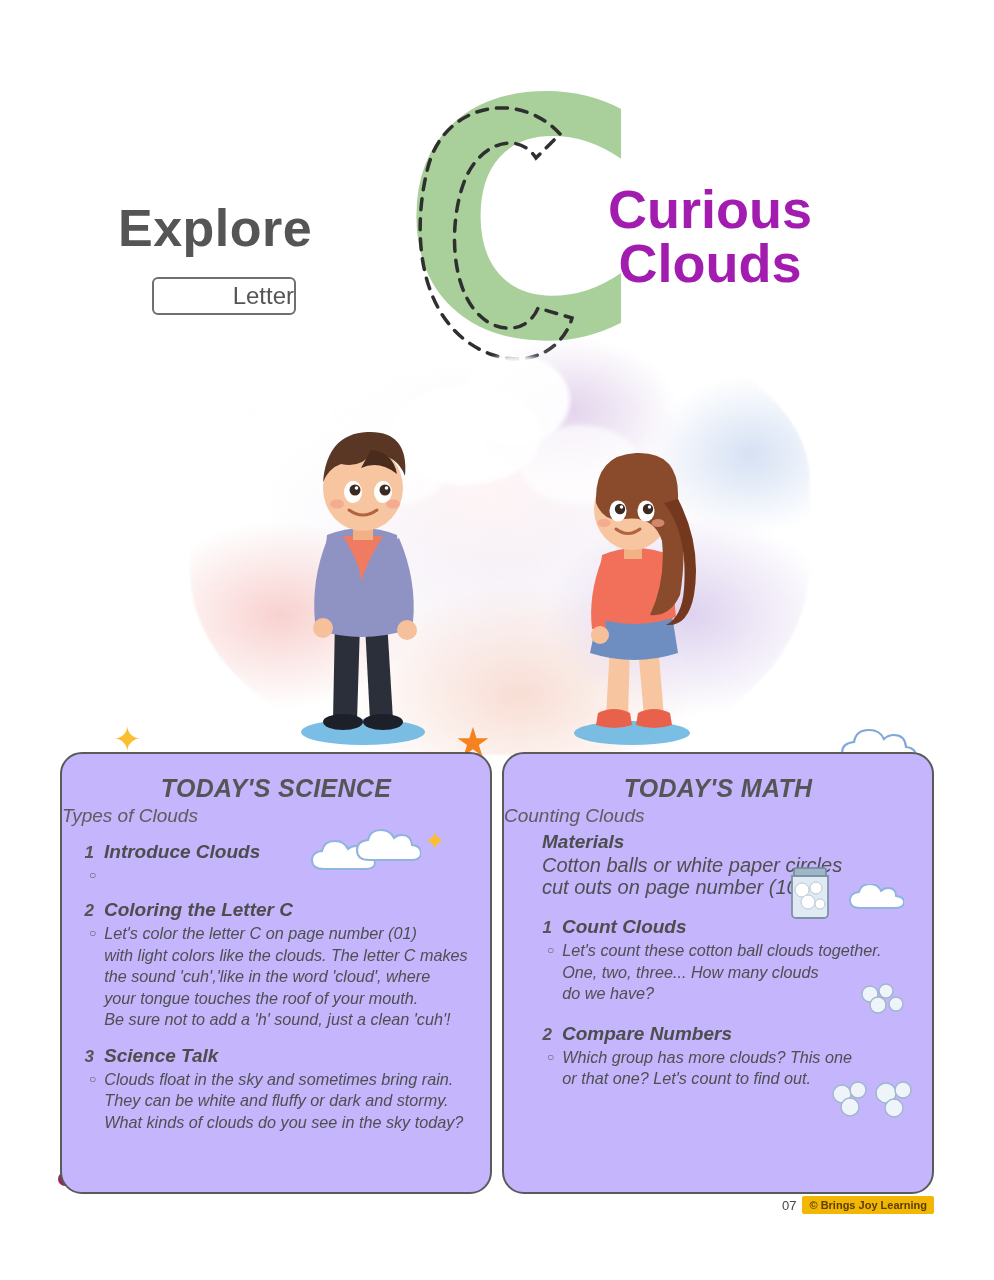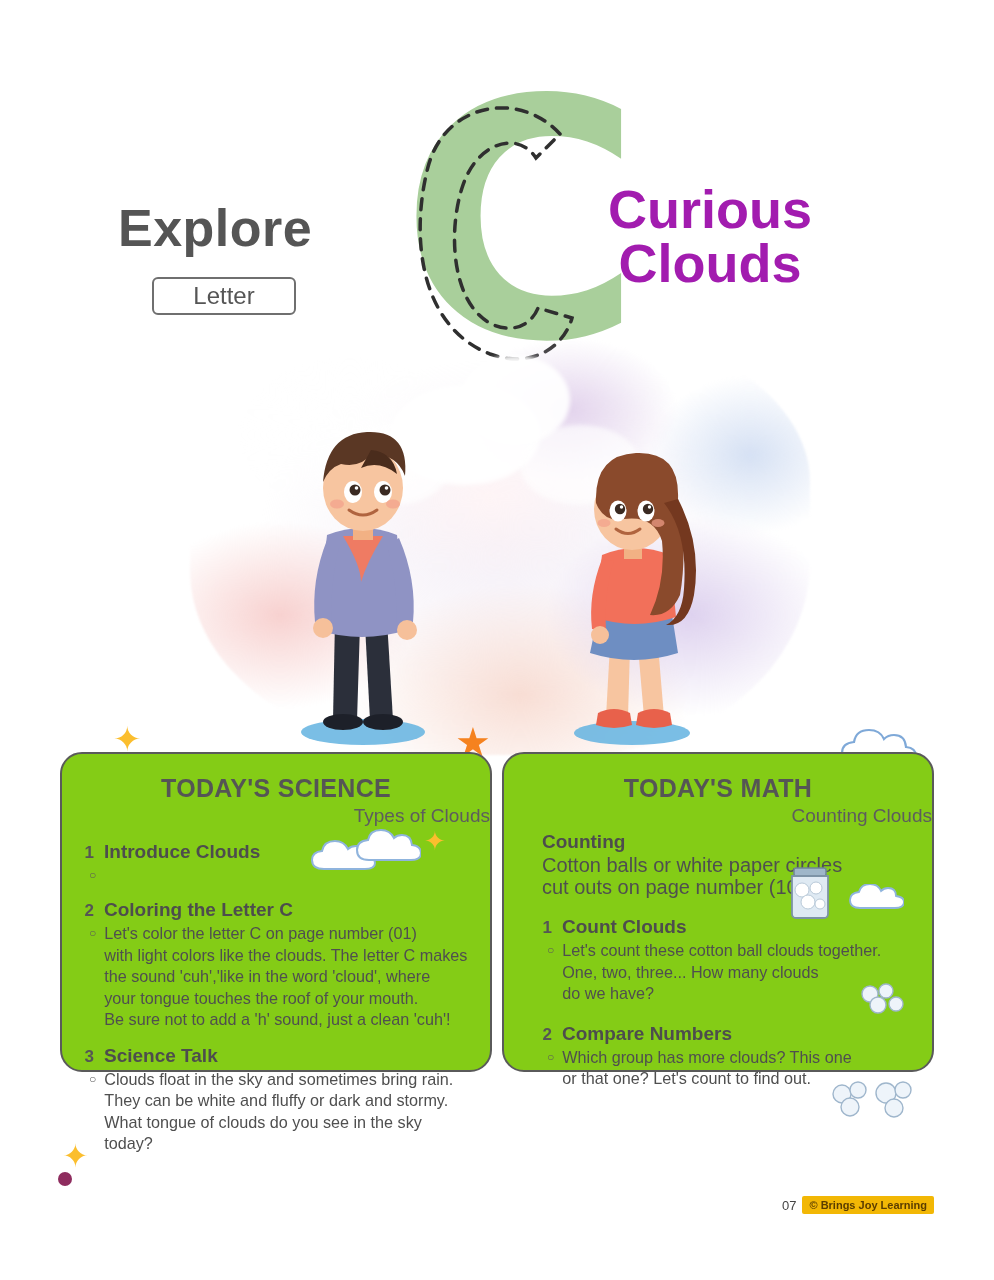--- a/index.html
+++ b/index.html
@@ -56,21 +56,21 @@
     letter-spacing: 0.5px;
   }
   .letter-box {
     position: absolute;
     left: 152px;
     top: 277px;
     width: 140px;
     height: 34px;
     border: 2px solid #6f6f6f;
     border-radius: 6px;
-    text-align: center;
+    text-align: right;
     font-size: 24px;
     line-height: 34px;
     color: #555555;
     background: #ffffff;
   }
   .title-right {
     position: absolute;
     left: 560px;
     top: 182px;
     width: 300px;
@@ -119,39 +119,40 @@
     position: absolute;
     border-radius: 50%;
     background: #63b3e0;
     opacity: .85;
   }
 
   
   .panel {
     position: absolute;
     top: 752px;
-    height: 320px;
-    background: #84cc16;
+    height: 442px;
+    background: #c4b5fd;
     border: 2px solid #5a5a5a;
     border-radius: 22px;
     box-sizing: border-box;
+    font-style: italic;
   }
   .panel.left { left: 60px; width: 432px; }
   .panel.right { left: 502px; width: 432px; }
 
   .panel-title {
     text-align: center;
     font-size: 25px;
     font-weight: bold;
     color: #555555;
     margin-top: 20px;
     letter-spacing: .3px;
   }
   .panel-sub {
-    text-align: right;
+    text-align: left;
     font-size: 19px;
     color: #5d5d5d;
     margin-top: 2px;
   }
 
   .section { margin-top: 14px; padding: 0 20px 0 18px; }
   .sec-head {
     display: flex;
     align-items: baseline;
     gap: 10px;
@@ -375,39 +376,39 @@
 
   <div class="section">
     <div class="sec-head">
       <span class="sec-num">3</span>
       <span>Science Talk</span>
     </div>
     <div class="sec-body">
       <span class="bullet">○</span>
       <span class="sec-text">Clouds float in the sky and sometimes bring rain.
 They can be white and fluffy or dark and stormy.
-What tongue of clouds do you see in the sky today?</span>
+What kinds of clouds do you see in the sky today?</span>
     </div>
   </div>
 </div>
 
 <svg style="position:absolute; left:310px; top:840px;" width="70" height="36" viewBox="0 0 70 36">
   <path d="M14 29 q-12 0 -12 -9 q0 -8 10 -9 q2 -10 13 -10 q9 0 13 8 q3 -3 8 -3 q9 0 10 10 q9 1 9 7 q0 6 -10 6 z" fill="#ffffff" stroke="#8fb4dd" stroke-width="2"></path>
 </svg>
 <svg style="position:absolute; left:355px; top:828px;" width="66" height="40" viewBox="0 0 66 40">
   <path d="M14 32 q-12 0 -12 -10 q0 -9 11 -10 q2 -10 13 -10 q9 0 13 8 q3 -3 8 -3 q9 0 10 10 q9 1 9 8 q0 7 -10 7 z" fill="#ffffff" stroke="#8fb4dd" stroke-width="2"></path>
 </svg>
 <div class="star yellow" style="left:424px; top:828px; font-size:26px;">✦</div>
 
 <div class="panel right">
   <div class="panel-title">TODAY'S MATH</div>
   <div class="panel-sub">Counting Clouds</div>
 
   <div class="plain-block">
-    <div class="plain-head">Counting</div>
+    <div class="plain-head">Materials</div>
     <div class="plain-text">Cotton balls or white paper circles
 cut outs on page number (10).</div>
   </div>
 
   <div class="section" style="margin-top:18px; padding-left:34px;">
     <div class="sec-head">
       <span class="sec-num">1</span>
       <span>Count Clouds</span>
     </div>
     <div class="sec-body">

